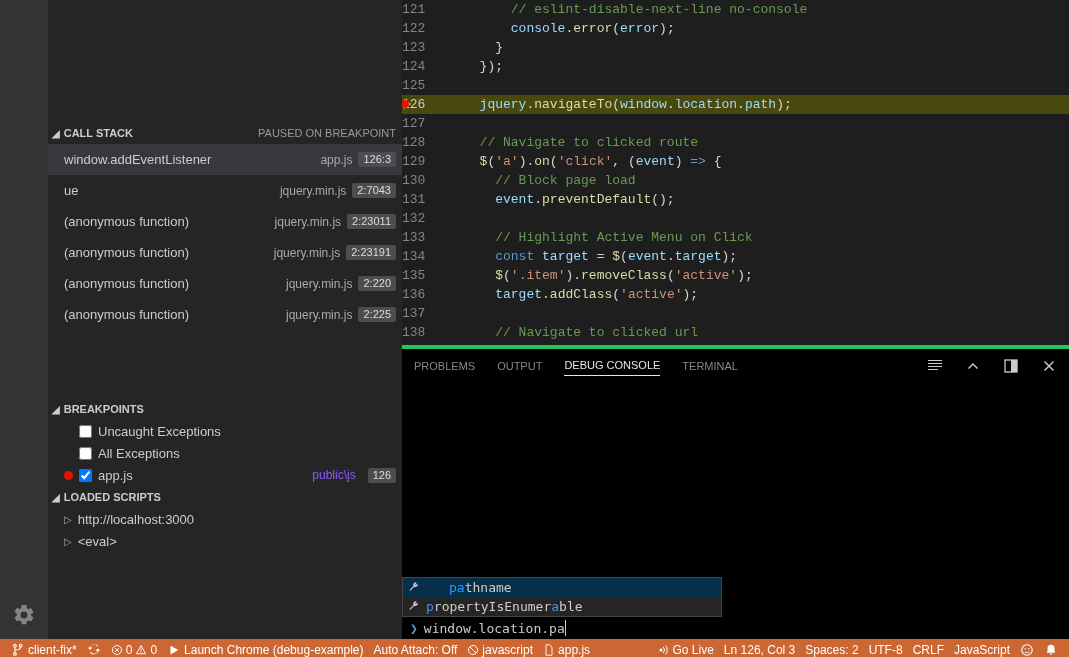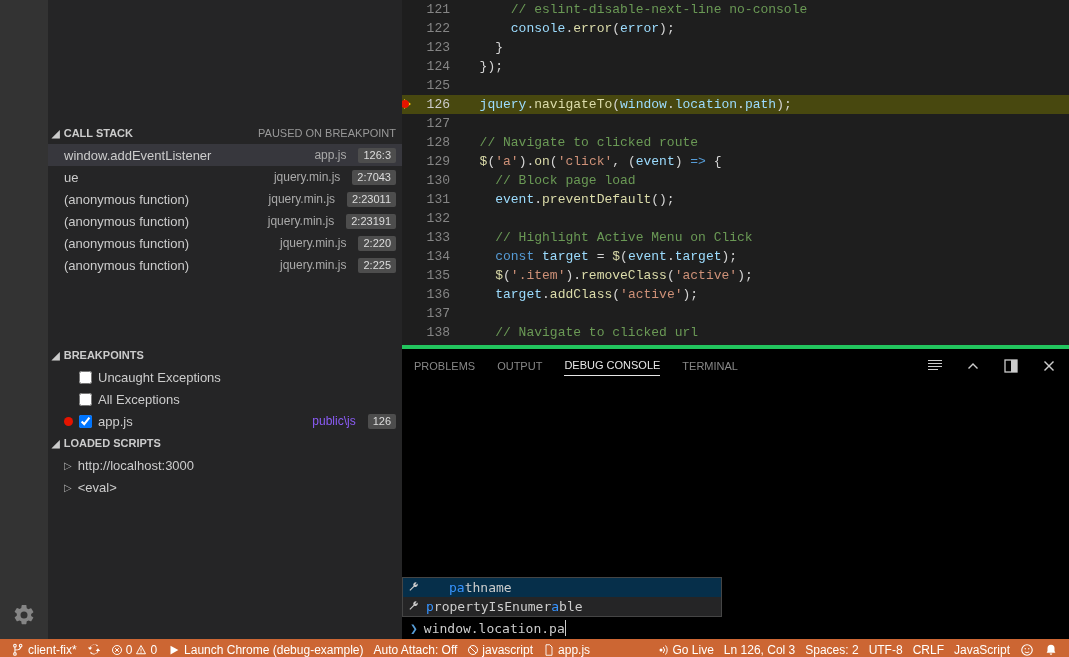--- a/index.html
+++ b/index.html
@@ -41,24 +41,23 @@
   font-weight: 700;
   color: #ccc;
   cursor: pointer;
 }
 .section-header .arrow { margin-right: 4px; font-size: 10px; }
 .section-header .spacer { flex: 1; }
 .section-header .hdr-right { font-weight: 400; font-size: 11px; color: #999; }
 .cs-row {
   display: flex;
   align-items: center;
-  height: 22px;
+  height: 31px;
   padding: 0 6px 0 16px;
   font-size: 13px;
-  gap: 6px;
 }
 .cs-row.sel { background: #37373d; }
 .cs-row .fn { flex: 1; white-space: nowrap; overflow: hidden; }
 .cs-row .file { color: #aaa; margin-right: 6px; font-size: 12px; }
 .badge {
   background: #4d4d4d;
   color: #ddd;
   border-radius: 2px;
   padding: 0 5px;
   font-size: 11px;
@@ -86,21 +85,20 @@
   font-size: 13px;
   gap: 6px;
 }
 .ls-row .tw { font-size: 10px; color: #aaa; }
 .editor-pane { flex: 1; display: flex; flex-direction: column; background: #1e1e1e; }
 .editor-scroll { flex: 0 0 345px; overflow: hidden; }
 .code-wrap { font-family: Consolas, "Courier New", monospace; font-size: 13px; line-height: 19px; }
 .codeline { display: flex; height: 19px; }
 .gutter {
   width: 62px;
-  text-align: right;
   padding-right: 14px;
   color: #858585;
   position: relative;
   flex-shrink: 0;
 }
 .gutter.cur { color: #ccc; }
 .marker {
   position: absolute;
   left: 2px;
   top: 4px;

